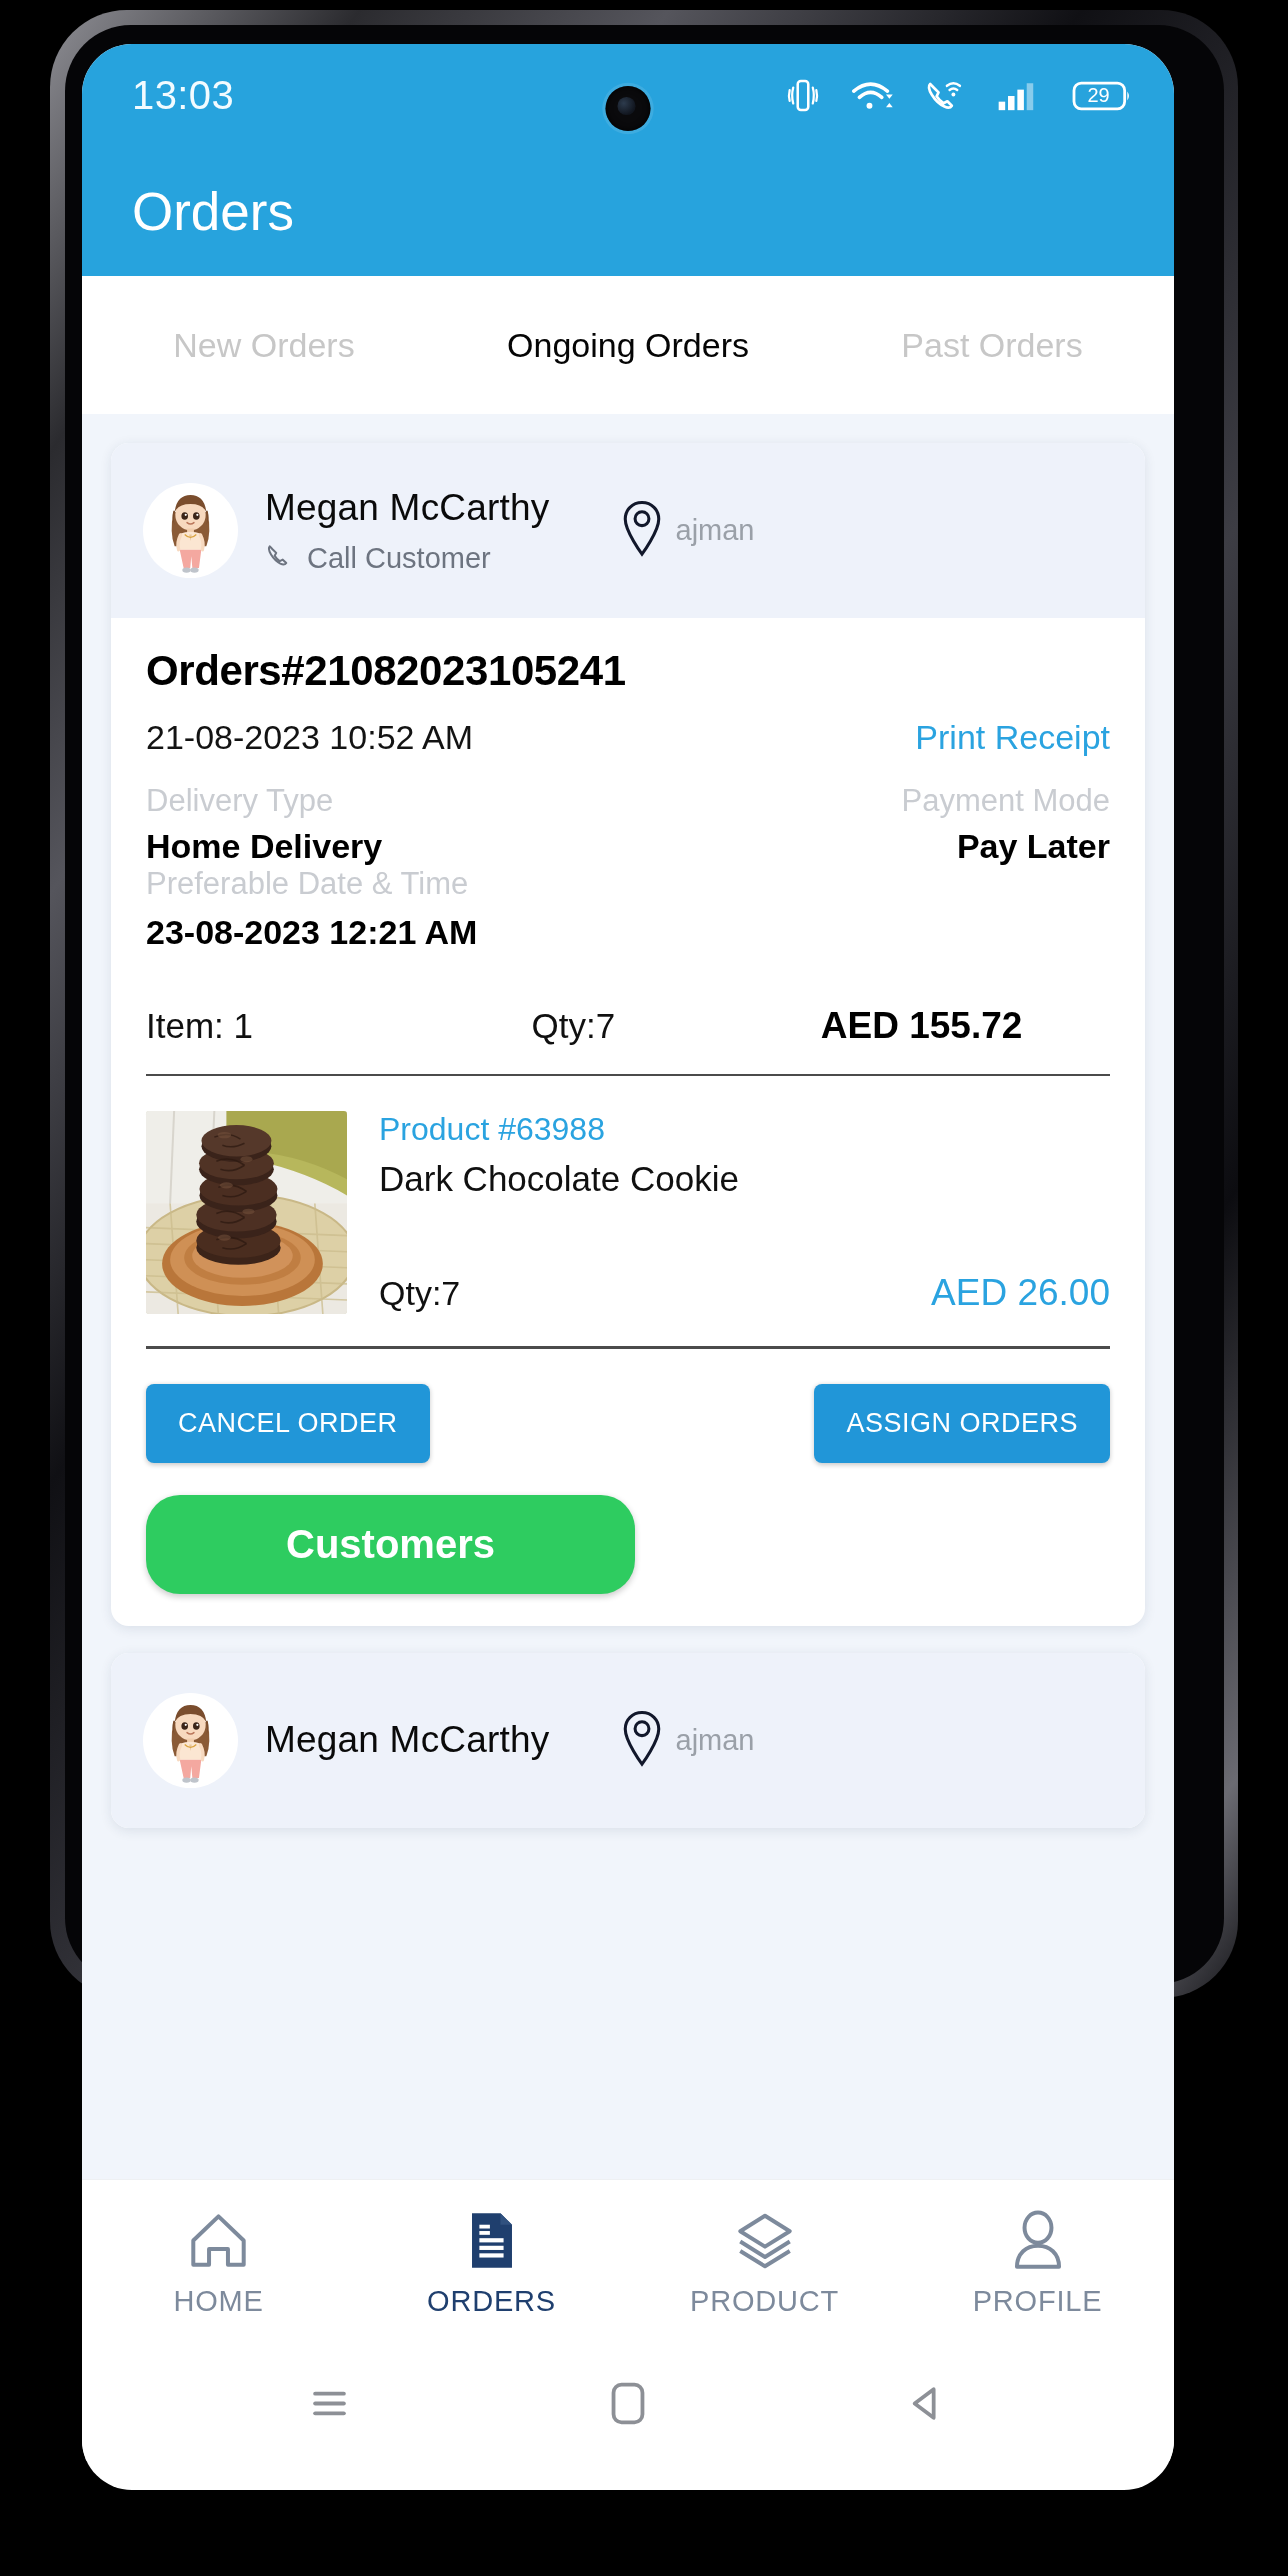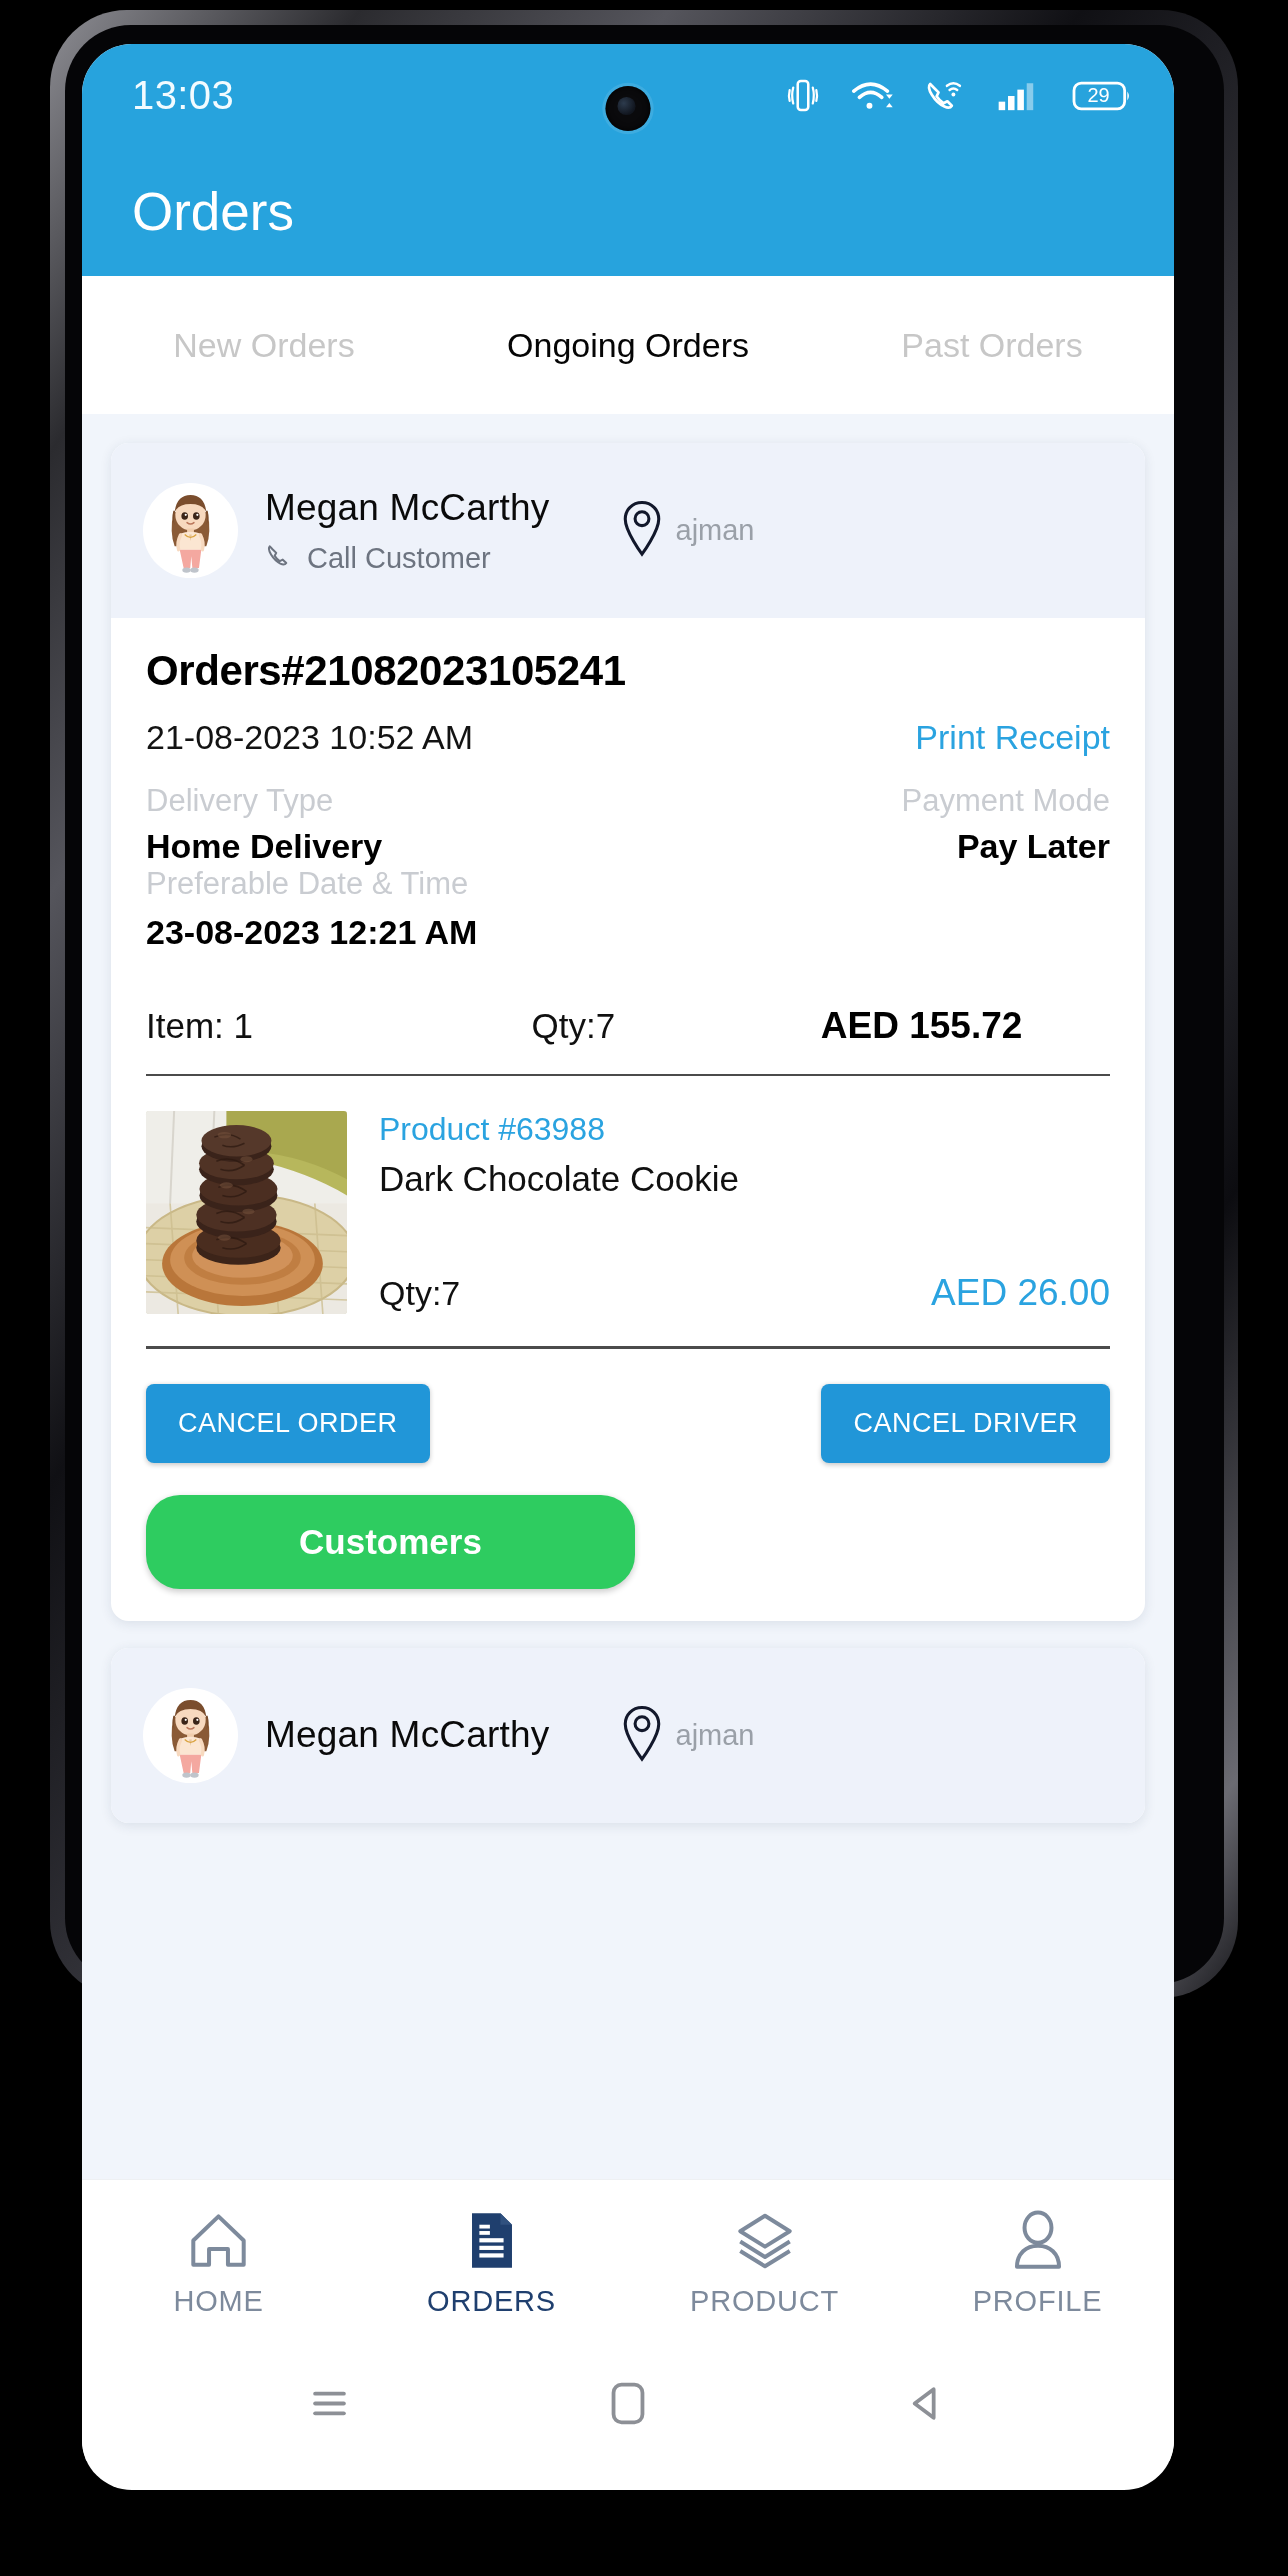--- a/index.html
+++ b/index.html
@@ -244,21 +244,21 @@
   }
   .btn-blue {
     background:#2196d8;
     font-size:27px;
     padding:24px 32px;
     letter-spacing:0.5px;
     box-shadow:0 1.6px 4.8px rgba(0,0,0,.22);
   }
   .btn-green {
     background:#2ecc60;
-    font-size:35px;
+    font-size:40px;
     font-weight:bold;
     padding:27px 0;
     width:489px;
     border-radius:34px;
     margin-top:32px;
     box-shadow:0 2.4px 6.4px rgba(0,0,0,.20);
   }
 
   
   #bottom-nav {
@@ -532,21 +532,21 @@
                 <span class="product-qty">Qty:7</span>
                 <span class="product-price">AED 26.00</span>
               </div>
             </div>
           </div>
 
           <div class="divider"></div>
 
           <div class="actions-row">
             <button class="btn btn-blue">CANCEL ORDER</button>
-            <button class="btn btn-blue">CANCEL DRIVER</button>
+            <button class="btn btn-blue">ASSIGN ORDERS</button>
           </div>
 
           <button class="btn btn-green">Customers</button>
         </div>
       </div>
 
       <div class="order-card">
         <div class="card-header">
           <div class="avatar">
             <svg width="81" height="95" viewBox="0 0 60 72">

